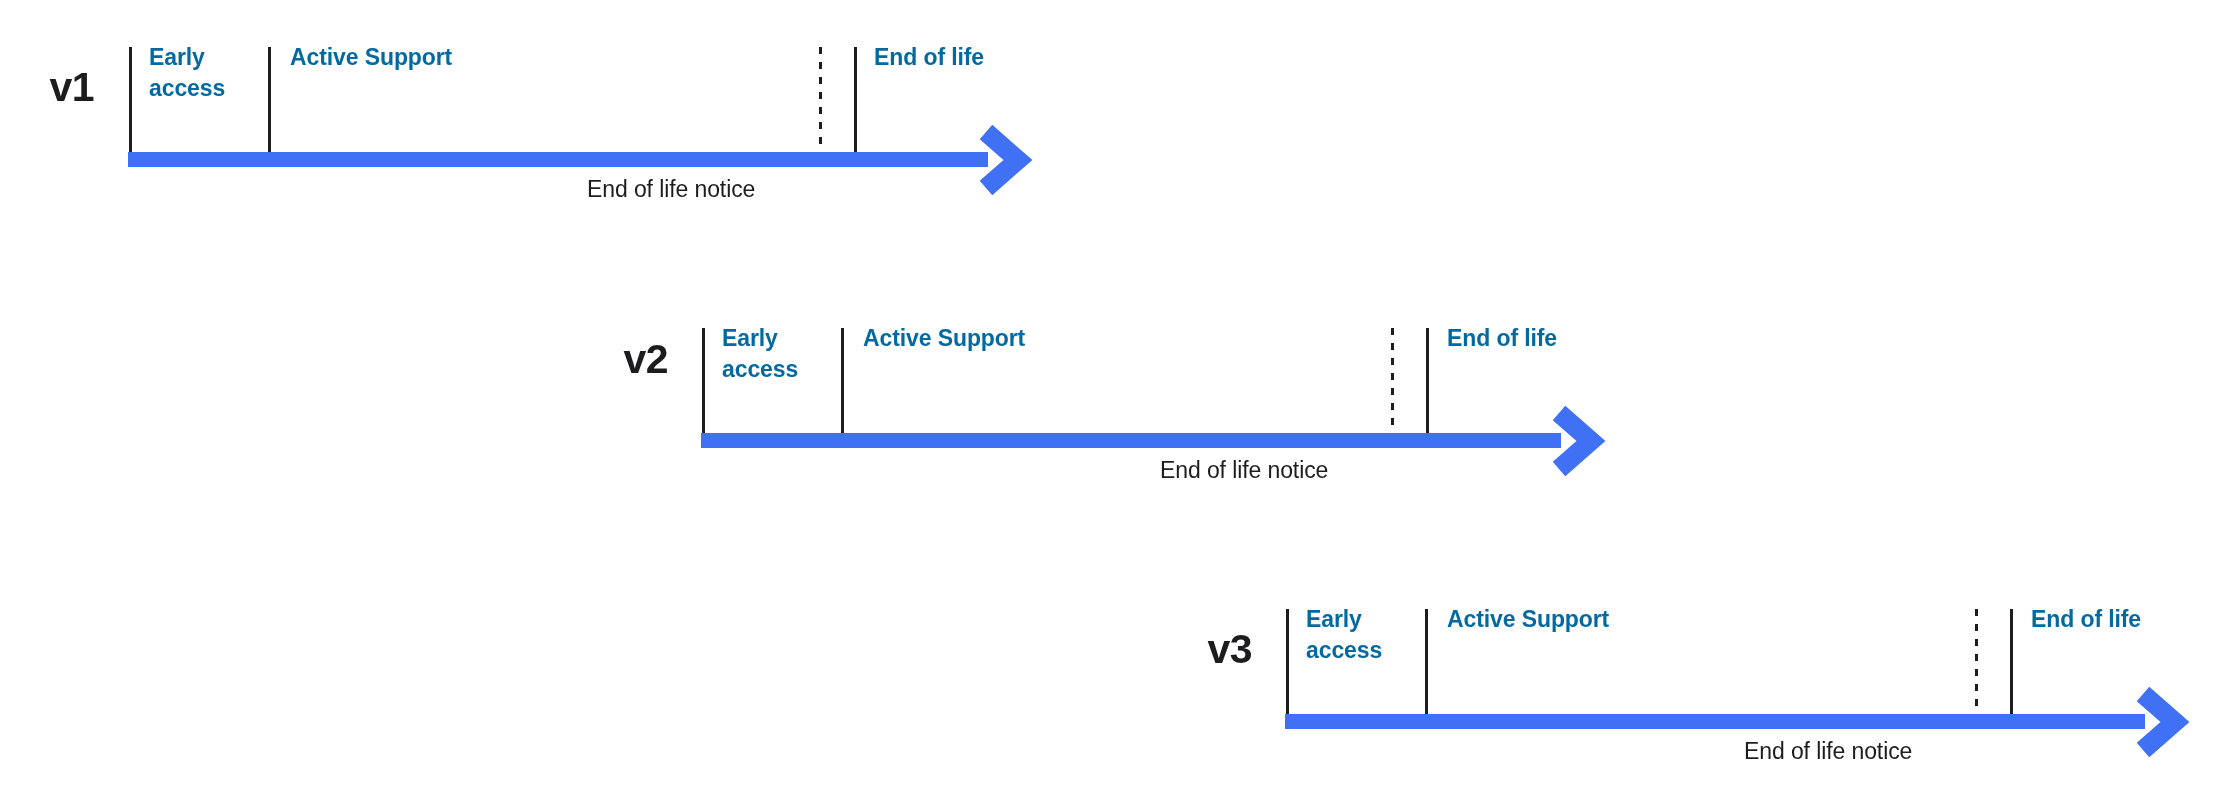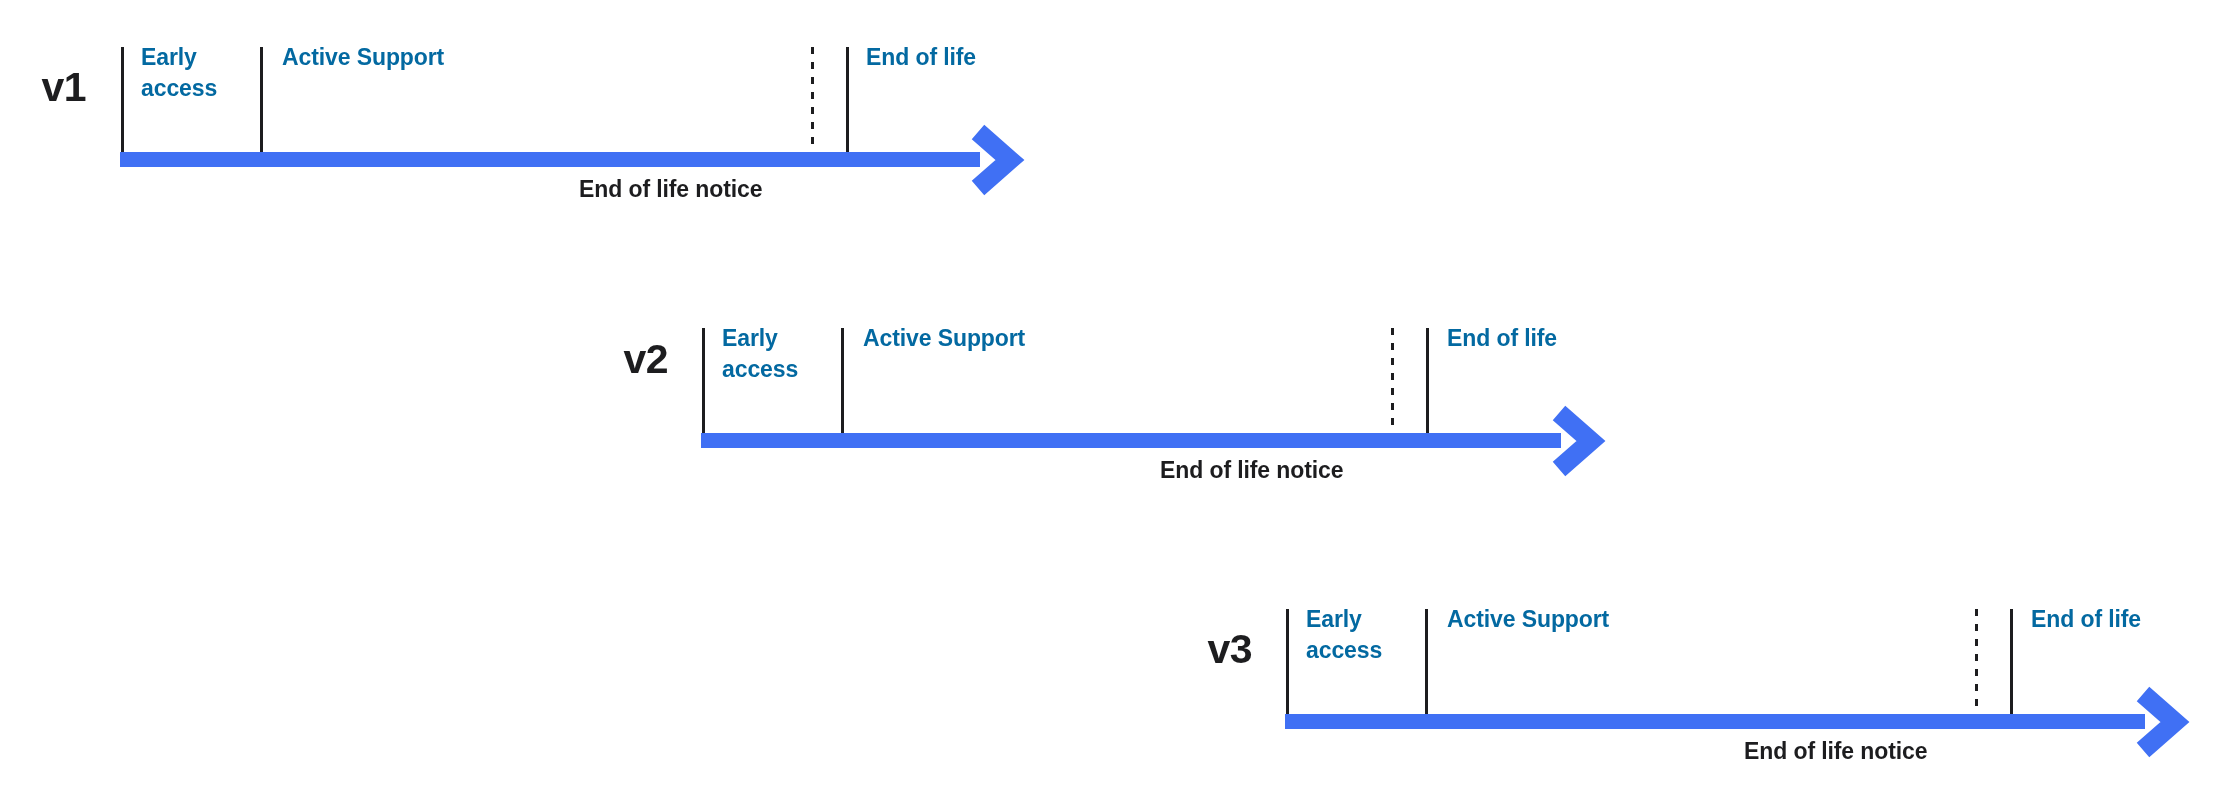--- a/index.html
+++ b/index.html
@@ -75,33 +75,33 @@
   .bar-arrow {
     position: absolute;
     overflow: visible;
   }
   .bar-arrow svg { display: block; overflow: visible; }
 
   
   .notice-label {
     position: absolute;
     font-size: 23px;
-    font-weight: 700;
+    font-weight: 400;
     color: #1d1d1f;
     line-height: 1;
     white-space: nowrap;
     letter-spacing: -0.1px;
   }
 </style>
 </head>
 <body>
 
 <div id="canvas">
 
-  <div class="timeline-row" style="left:4px; top:0px; width:1100px; height:230px;">
+  <div class="timeline-row" style="left:12px; top:0px; width:1100px; height:230px;">
 
     <div class="version-label" style="left:10px; top:67px; width:72px;">v1</div>
 
     <div class="tick-line" style="left:117px; top:47px; height:106px;"></div>
 
     <div class="tick-line" style="left:256px; top:47px; height:106px;"></div>
 
     <div class="tick-dashed" style="left:807px; top:47px; height:106px;"></div>
 
     <div class="tick-line" style="left:842px; top:47px; height:106px;"></div>

